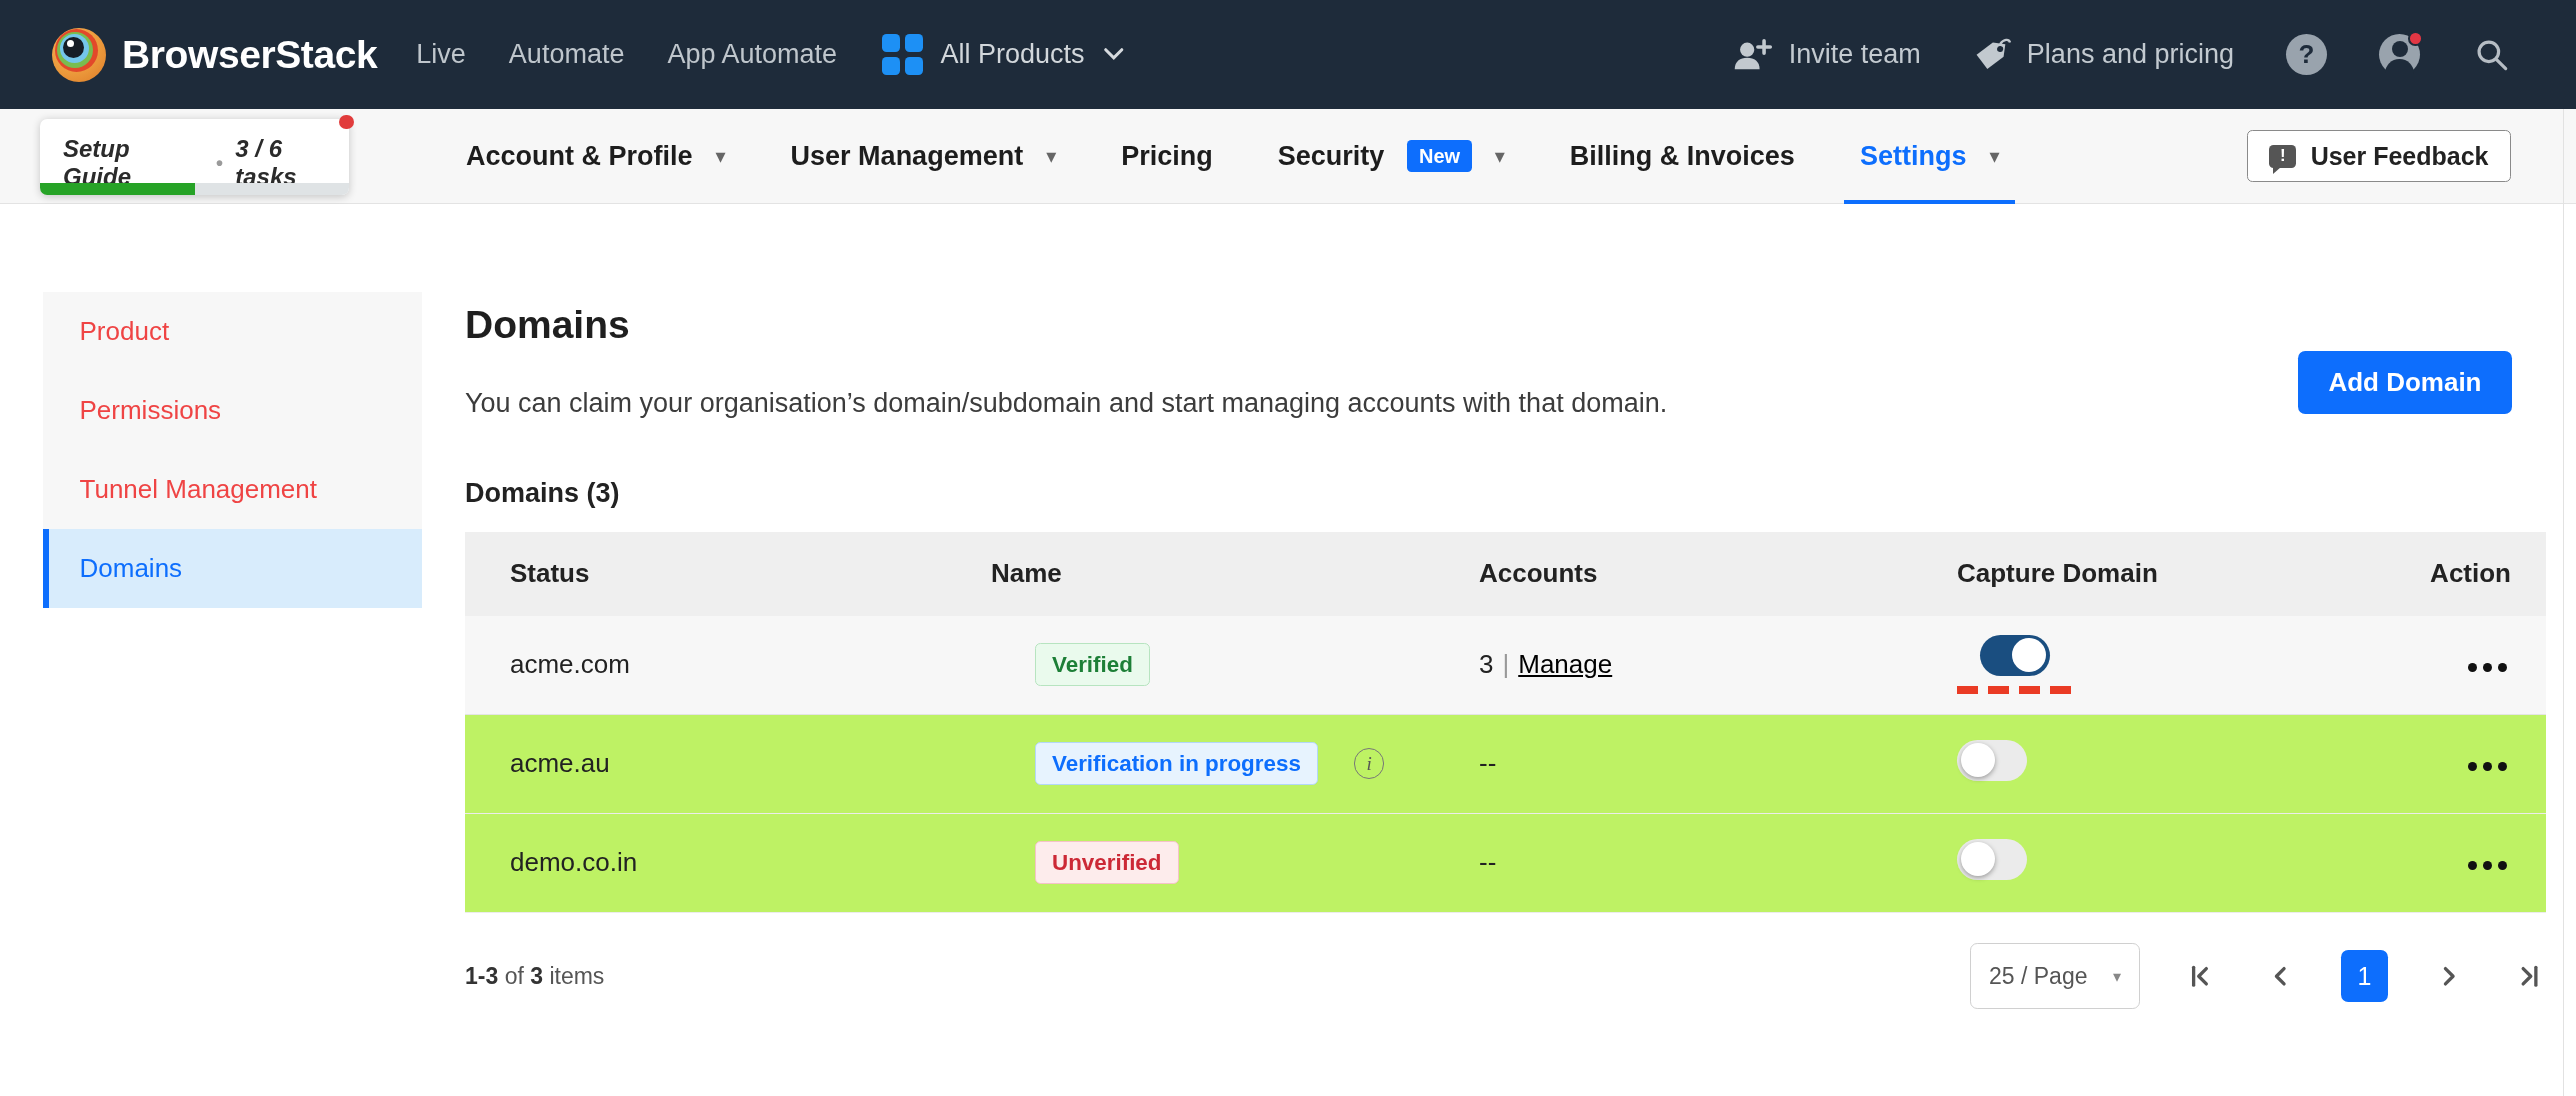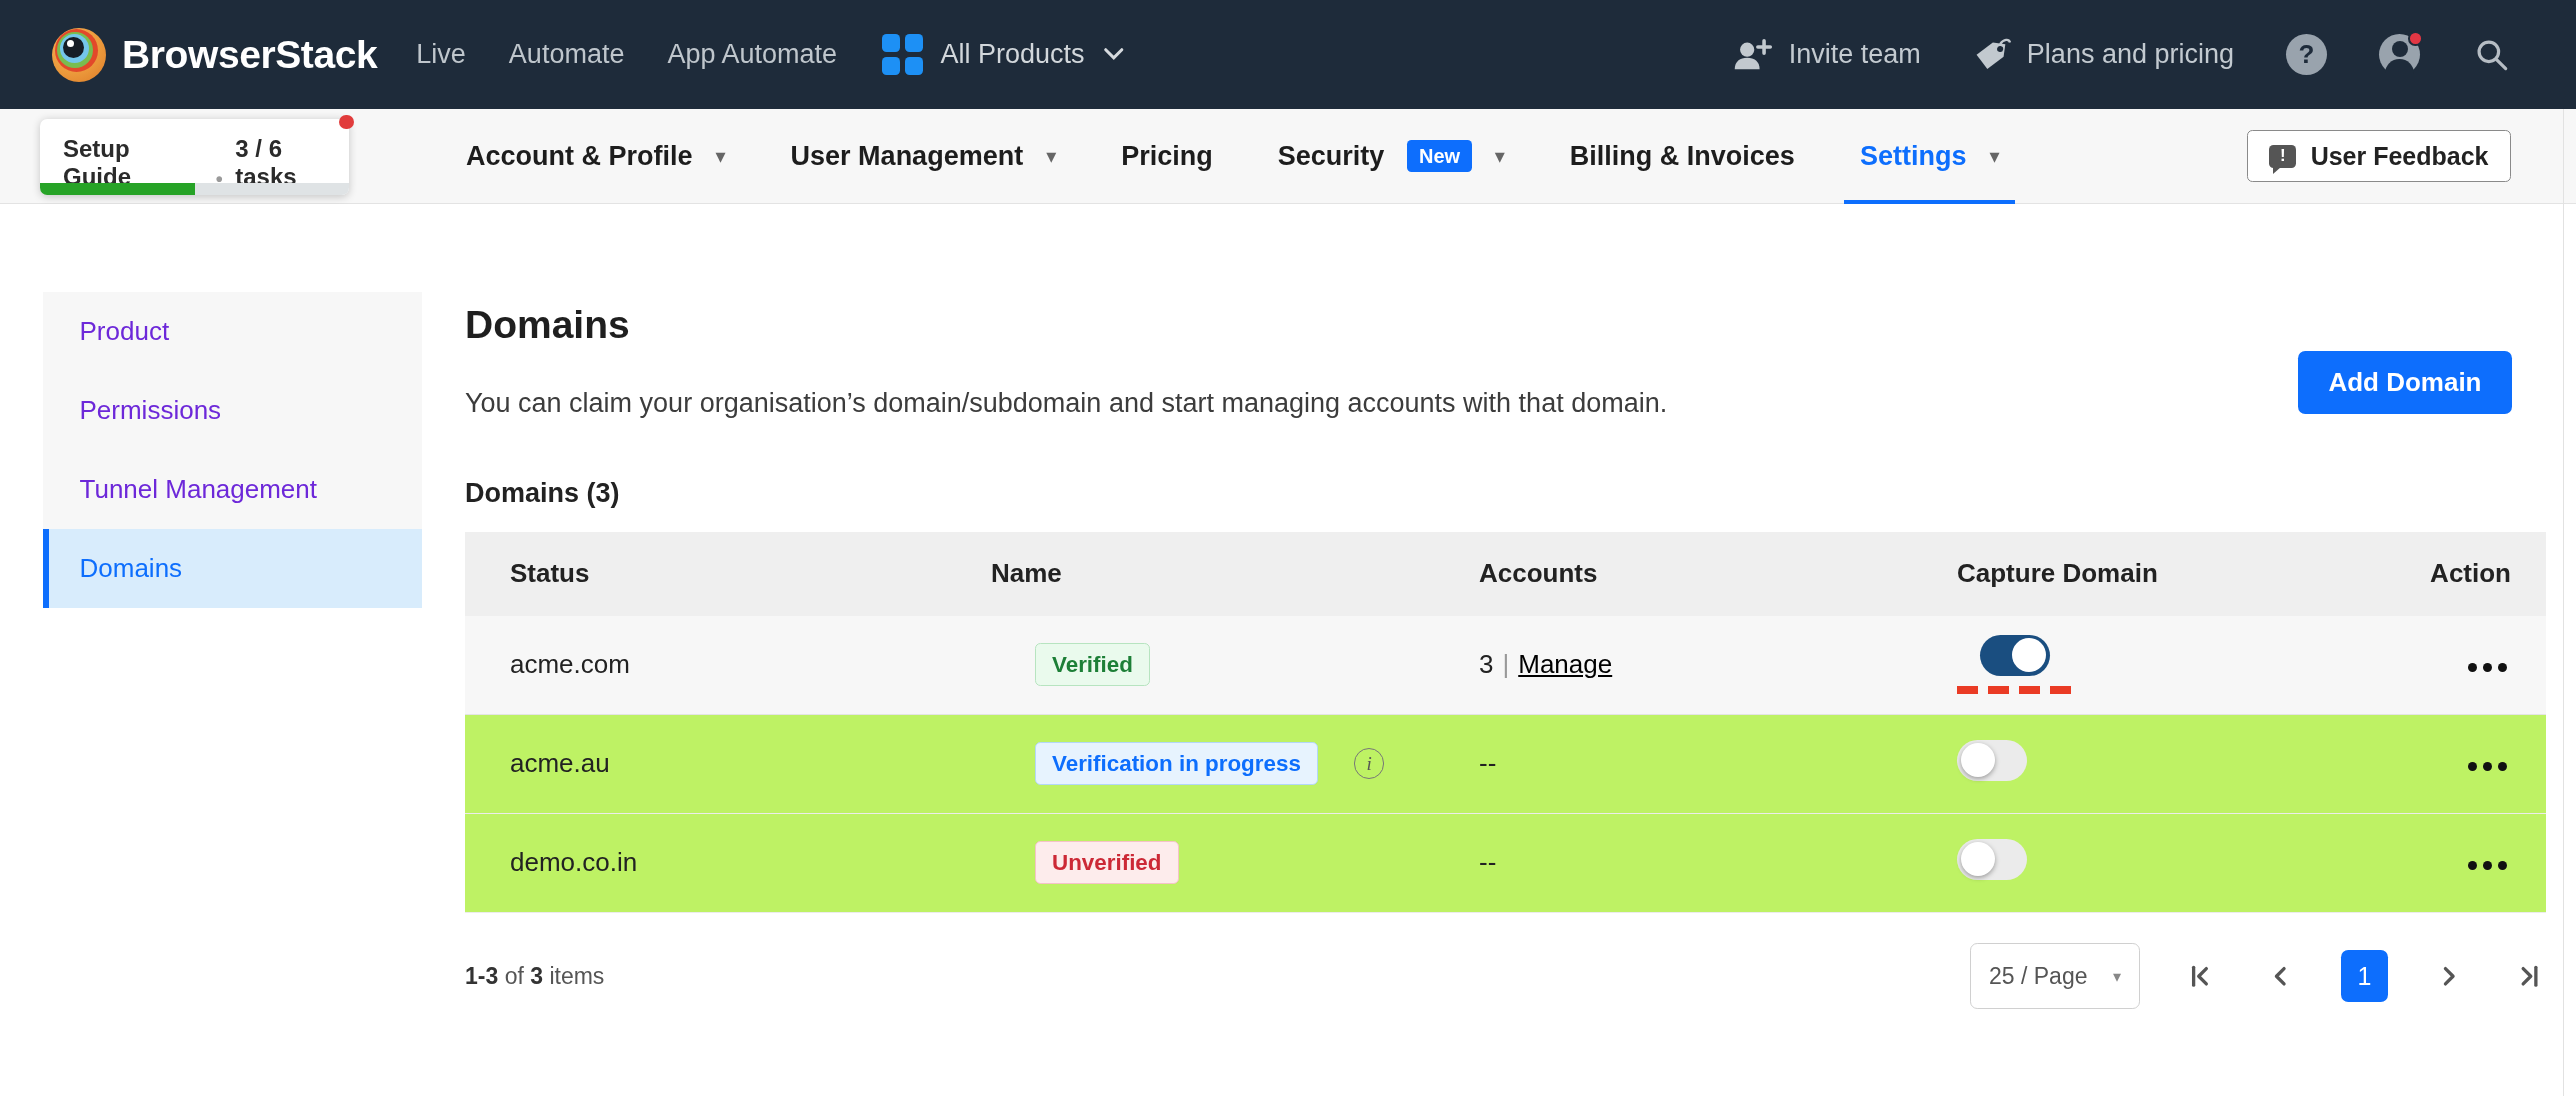--- a/index.html
+++ b/index.html
@@ -28,42 +28,42 @@
   .icon-help { width:41px; height:41px; border-radius:50%; background:#99a3ad; color:#1e2b3a; font-size:26px; font-weight:700; display:flex; align-items:center; justify-content:center; }
   .icon-avatar { position:relative; width:41px; height:41px; border-radius:50%; background:#99a3ad; overflow:visible; }
   .icon-avatar .head { position:absolute; left:12.6px; top:7.2px; width:16px; height:16px; border-radius:50%; background:#1e2b3a; }
   .icon-avatar .body { position:absolute; left:6.3px; top:25px; width:29px; height:16px; border-radius:14.4px 14.4px 0 0; background:#1e2b3a; }
   .icon-avatar .dot { position:absolute; right:-2.7px; top:-2.7px; width:14.4px; height:14.4px; border-radius:50%; background:#e23744; border:2.7px solid #1e2b3a; }
 
   
   .subnav { position:relative; height:95px; background:#f7f7f7; border-bottom:1.8px solid #e3e3e3; display:flex; align-items:center; }
   .setup-card { position:absolute; left:40px; top:10px; width:309px; height:76px; background:#fff; border-radius:7.2px; box-shadow:0 1.8px 9px rgba(0,0,0,0.20); cursor:pointer; }
   .setup-dot { position:absolute; right:-4.5px; top:-4.5px; width:14.4px; height:14.4px; border-radius:50%; background:#e13c3c; }
-  .setup-row { display:flex; align-items:flex-end; gap:12.6px; padding:16px 0 0 23px; font-size:24px; font-weight:700; color:#2b2b2b; }
+  .setup-row { display:flex; align-items:center; gap:12.6px; padding:16px 0 0 23px; font-size:24px; font-weight:700; color:#2b2b2b;font-style:italic; }
   .setup-sep { color:#9a9a9a; font-size:20px; }
   .setup-progress { position:absolute; left:0; bottom:0; width:100%; height:11.7px; background:#dfe3e5; border-radius:0 0 7.2px 7.2px; overflow:hidden; }
   .setup-progress .fill { height:100%; background:#27a327; }
   .tabs { display:flex; align-items:center; gap:65px; margin-left:466px; height:100%; }
   .tab { position:relative; display:flex; align-items:center; gap:23px; height:100%; cursor:pointer; }
   .tab-label { font-size:27px; font-weight:600; color:#1d1d1d; }
   .tab.active .tab-label { color:#0d6efd; }
   .tab.active::after { content:""; position:absolute; left:-16px; right:-16px; bottom:-1.8px; height:4.5px; background:#0d6efd; }
   .tab .caret { font-size:20px; color:#666; }
   .new-badge { background:#0d6efd; color:#fff; font-size:20px; font-weight:700; padding:4.5px 11.7px; border-radius:4.5px; display:none; }
   .tab.has-badge .new-badge { display:inline-block; }
   .tab:not(.has-caret) .caret { display:none; }
   .feedback-btn { margin-left:auto; margin-right:65px; display:flex; align-items:center; gap:14.4px; height:52px; padding:0 21.5px; background:#fff; border:1.8px solid #8a8a8a; border-radius:5.4px; font-size:25px; font-weight:600; color:#222; cursor:pointer; }
   .fb-icon { position:relative; width:27px; height:23px; background:#555; border-radius:4.5px; color:#fff; font-size:17px; font-weight:700; display:flex; align-items:center; justify-content:center; }
   .fb-icon::after { content:""; position:absolute; left:3.6px; bottom:-6.3px; border-left:8px solid #555; border-bottom:7.2px solid transparent; }
 
   
   .content { position:relative; height:892px; background:#fff; }
   .scroll-line { position:absolute; right:11.7px; top:-95px; bottom:0; width:1.8px; background:#e2e2e2; }
   .sidebar { position:absolute; left:43px; top:88px; width:379px; background:#f7f7f7; }
-  .side-item { height:79px; display:flex; align-items:center; padding-left:30.5px; font-size:26px; color:#6d28d9; cursor:pointer; border-left:6.3px solid transparent; }
+  .side-item { height:79px; display:flex; align-items:center; padding-left:30.5px; font-size:26px; color:#ef4444; cursor:pointer; border-left:6.3px solid transparent; }
   .side-item.active { background:#d8ecfc; color:#0d6efd; border-left:6.3px solid #0d6efd; }
 
   .main { position:absolute; left:465px; top:86px; width:2081px; }
   .page-title { font-size:39px; font-weight:700; color:#1f1f1f; margin-top:12.6px; }
   .page-desc { font-size:27px; color:#3c3c3c; margin-top:41px; }
   .add-btn { position:absolute; top:61px; right:34px; height:63px; padding:0 30.5px; background:#0d6efd; color:#fff; border:none; border-radius:7.2px; font-size:26px; font-weight:600; font-family:"Liberation Sans", sans-serif; cursor:pointer; }
   .table-title { font-size:27px; font-weight:700; color:#222; margin-top:59px; }
 
   .table { margin-top:23px; width:2081px; }
   .thead, .trow { display:grid; grid-template-columns:526px 488px 478px 446px 144px; align-items:center; }

